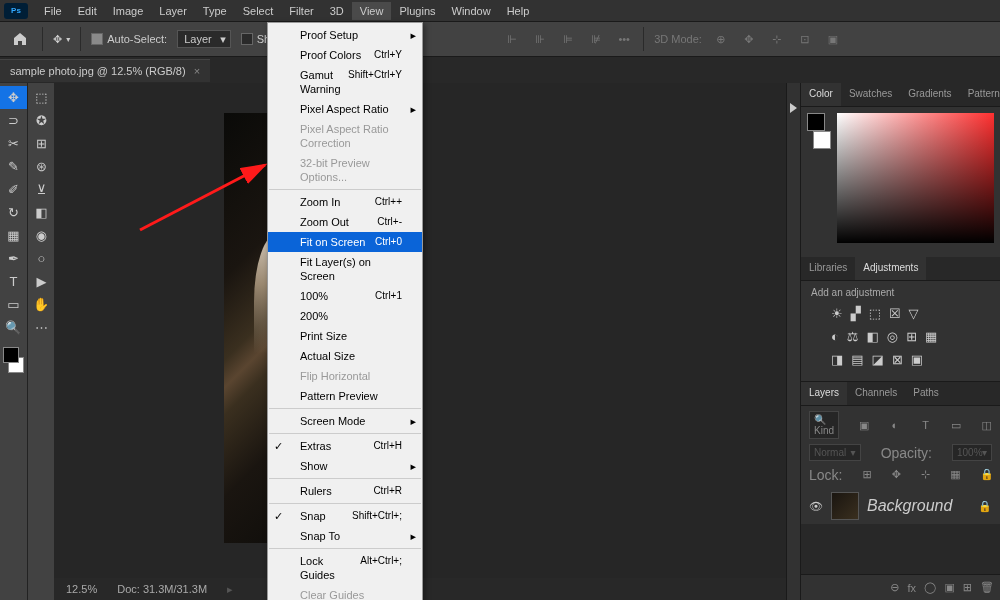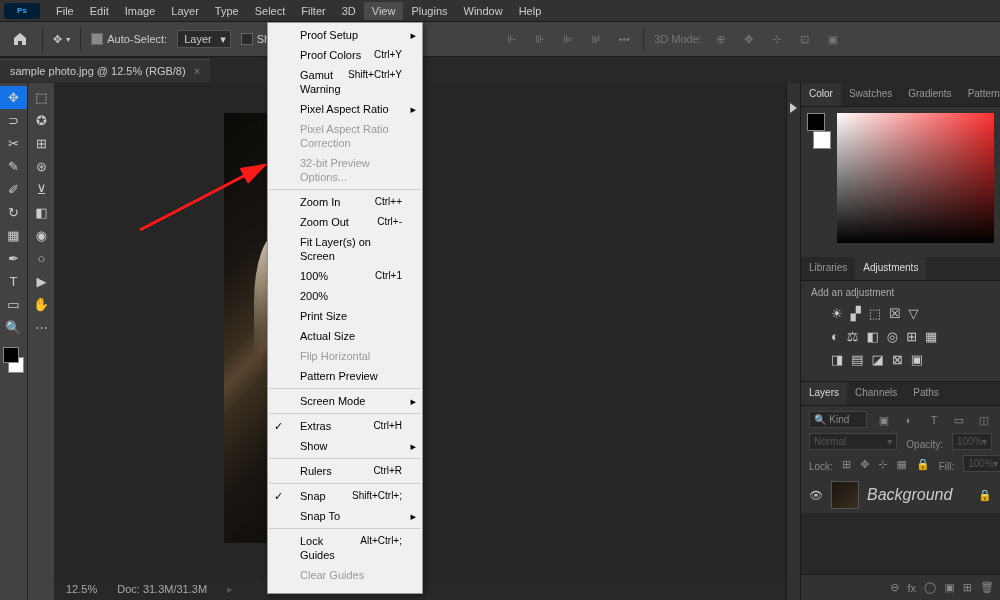--- a/index.html
+++ b/index.html
@@ -1,18 +1,18 @@
 <!DOCTYPE html>
 <html><head>
 <meta charset="utf-8">
 <style>
 *{margin:0;padding:0;box-sizing:border-box;font-family:'Segoe UI',Tahoma,sans-serif;user-select:none}
 body{background:#323232;width:1000px;height:600px;overflow:hidden;color:#ccc;font-size:11px;position:relative}
 .menubar{background:#323232;height:22px;display:flex;align-items:center;padding:0 4px;border-bottom:1px solid #1a1a1a}
-.ps-logo{width:36px;height:16px;background:#001e36;border-radius:3px;display:flex;align-items:center;justify-content:center;color:#31a8ff;font-weight:bold;font-size:8px;margin-right:8px}
+.ps-logo{width:24px;height:16px;background:#001e36;border-radius:3px;display:flex;align-items:center;justify-content:center;color:#31a8ff;font-weight:bold;font-size:8px;margin-right:8px}
 .menubar span{padding:3px 8px;cursor:pointer}
 .menubar span.active{background:#4a4a4a}
 .optbar{background:#424242;height:35px;display:flex;align-items:center;padding:0 8px;gap:10px;border-bottom:1px solid #1a1a1a}
 .home-icon{width:24px;height:24px;display:flex;align-items:center;justify-content:center;cursor:pointer}
 .opt-item{display:flex;align-items:center;gap:4px;font-size:11px;color:#ccc}
 .opt-sep{width:1px;height:24px;background:#2a2a2a}
 .opt-check{width:12px;height:12px;border:1px solid #666;background:#2a2a2a}
 .opt-check.checked{background:#8a8a8a}
 .opt-select{background:#2a2a2a;border:1px solid #555;padding:2px 18px 2px 6px;color:#ccc;position:relative;font-size:11px}
 .opt-select::after{content:'▾';position:absolute;right:4px}
@@ -48,27 +48,27 @@
 .color-sw-mini .msw{width:18px;height:18px;border:1px solid #888;position:absolute}
 .color-sw-mini .msw.fg{background:#000;left:0;top:0;z-index:2}
 .color-sw-mini .msw.bg{background:#fff;right:0;bottom:0}
 .color-picker{flex:1;height:130px;background:linear-gradient(to bottom,rgba(0,0,0,0) 0%,#000 100%),linear-gradient(to right,#fff 0%,#ff3030 100%)}
 .adj-panel{padding:6px 10px}
 .adj-title{font-size:10px;color:#aaa;margin-bottom:8px}
 .adj-icons{display:flex;gap:8px;margin-bottom:8px;color:#ccc;font-size:13px;justify-content:flex-start;padding-left:20px}
 .adj-icons span{cursor:pointer}
 .layers-panel{flex:1;display:flex;flex-direction:column;border-top:1px solid #1a1a1a}
 .layers-controls{padding:5px 8px;display:flex;flex-direction:column;gap:5px}
-.layers-row{display:flex;align-items:flex-end;gap:9px}
+.layers-row{display:flex;align-items:center;gap:20px}
 .layers-search{flex:1;background:#262626;border:1px solid #444;padding:2px 4px;color:#888;font-size:10px}
 .lc-icon{width:16px;height:16px;display:flex;align-items:center;justify-content:center;color:#888;cursor:pointer;font-size:11px}
 .layers-sel{background:#262626;border:1px solid #444;padding:2px 4px;color:#888;font-size:10px;flex:1;position:relative}
 .layers-sel::after{content:'▾';position:absolute;right:4px}
 .layers-sel.dim{color:#555}
-.layers-label{font-size:10px;color:#888}
+.layers-label{font-size:14px;color:#888}
 .layer-list{flex:1;background:#282828;overflow:auto}
 .layer-item{display:flex;align-items:center;padding:4px 8px;gap:8px;background:#323232}
 .layer-eye{color:#ccc;cursor:pointer}
 .layer-thumb{width:28px;height:28px;background:linear-gradient(135deg,#1a1510,#3a2f1f);border:1px solid #555}
 .layer-name{font-size:16px;color:#ccc;font-style:italic}
 .layer-lock{margin-left:auto;color:#888}
 .layers-bottom{height:26px;background:#323232;border-top:1px solid #1a1a1a;display:flex;align-items:center;justify-content:flex-end;padding:0 6px;gap:8px;color:#888;font-size:11px}
 .layers-bottom span{cursor:pointer}
 .dropdown{position:absolute;left:267px;top:22px;width:156px;background:#f0f0f0;border:1px solid #999;box-shadow:2px 2px 6px rgba(0,0,0,0.4);z-index:100;color:#000;font-size:11px;padding:2px 0}
 .dd-item{display:flex;justify-content:space-between;padding:3px 20px 3px 32px;cursor:pointer;position:relative;line-height:14px}
@@ -309,20 +309,24 @@
     </div>
     <div class="dd-sep"></div>
     <div class="dd-item">
       <span>Zoom In</span>
       <span class="dd-short">Ctrl++</span>
     </div>
     <div class="dd-item">
       <span>Zoom Out</span>
       <span class="dd-short">Ctrl+-</span>
     </div>
+    <div class="dd-item highlighted">
+      <span>Fit on Screen</span>
+      <span class="dd-short">Ctrl+0</span>
+    </div>
     <div class="dd-item">
       <span>Fit Layer(s) on Screen</span>
     </div>
     <div class="dd-item">
       <span>100%</span>
       <span class="dd-short">Ctrl+1</span>
     </div>
     <div class="dd-item">
       <span>200%</span>
     </div>

